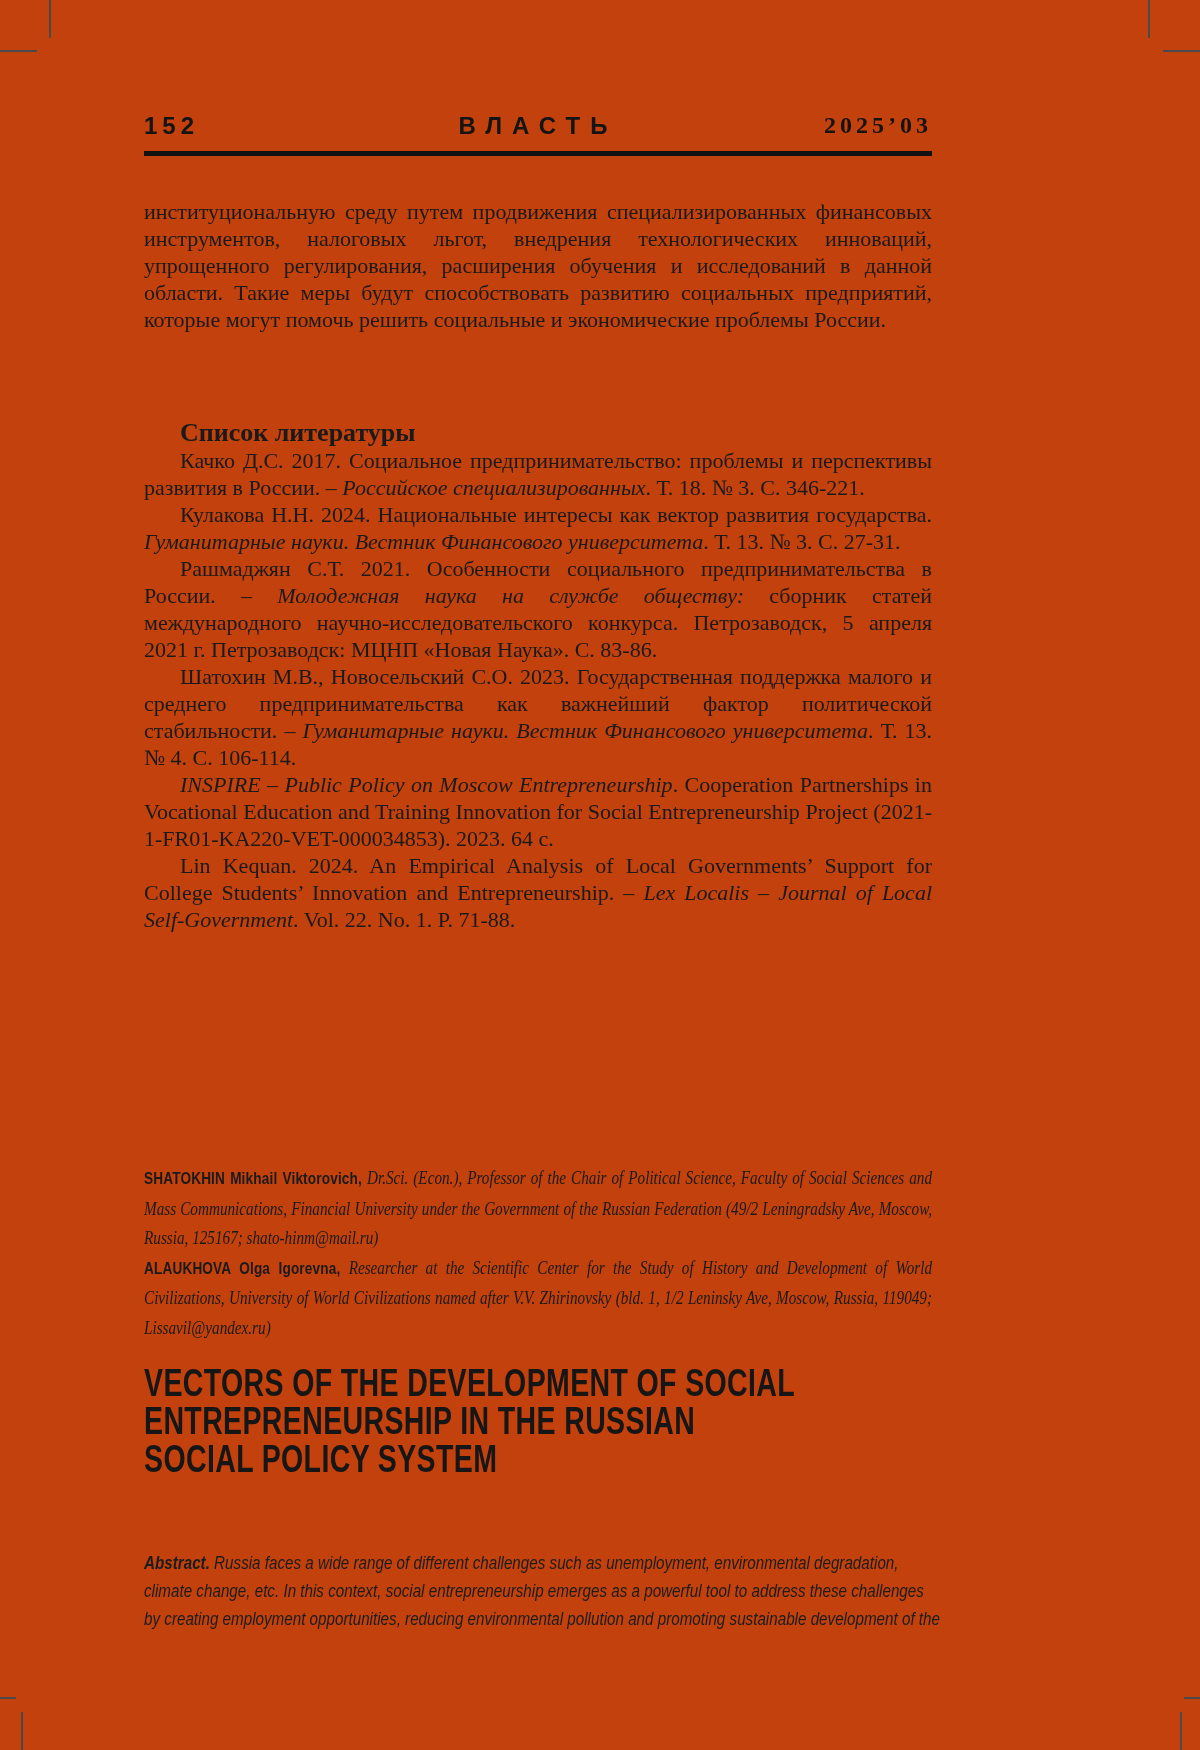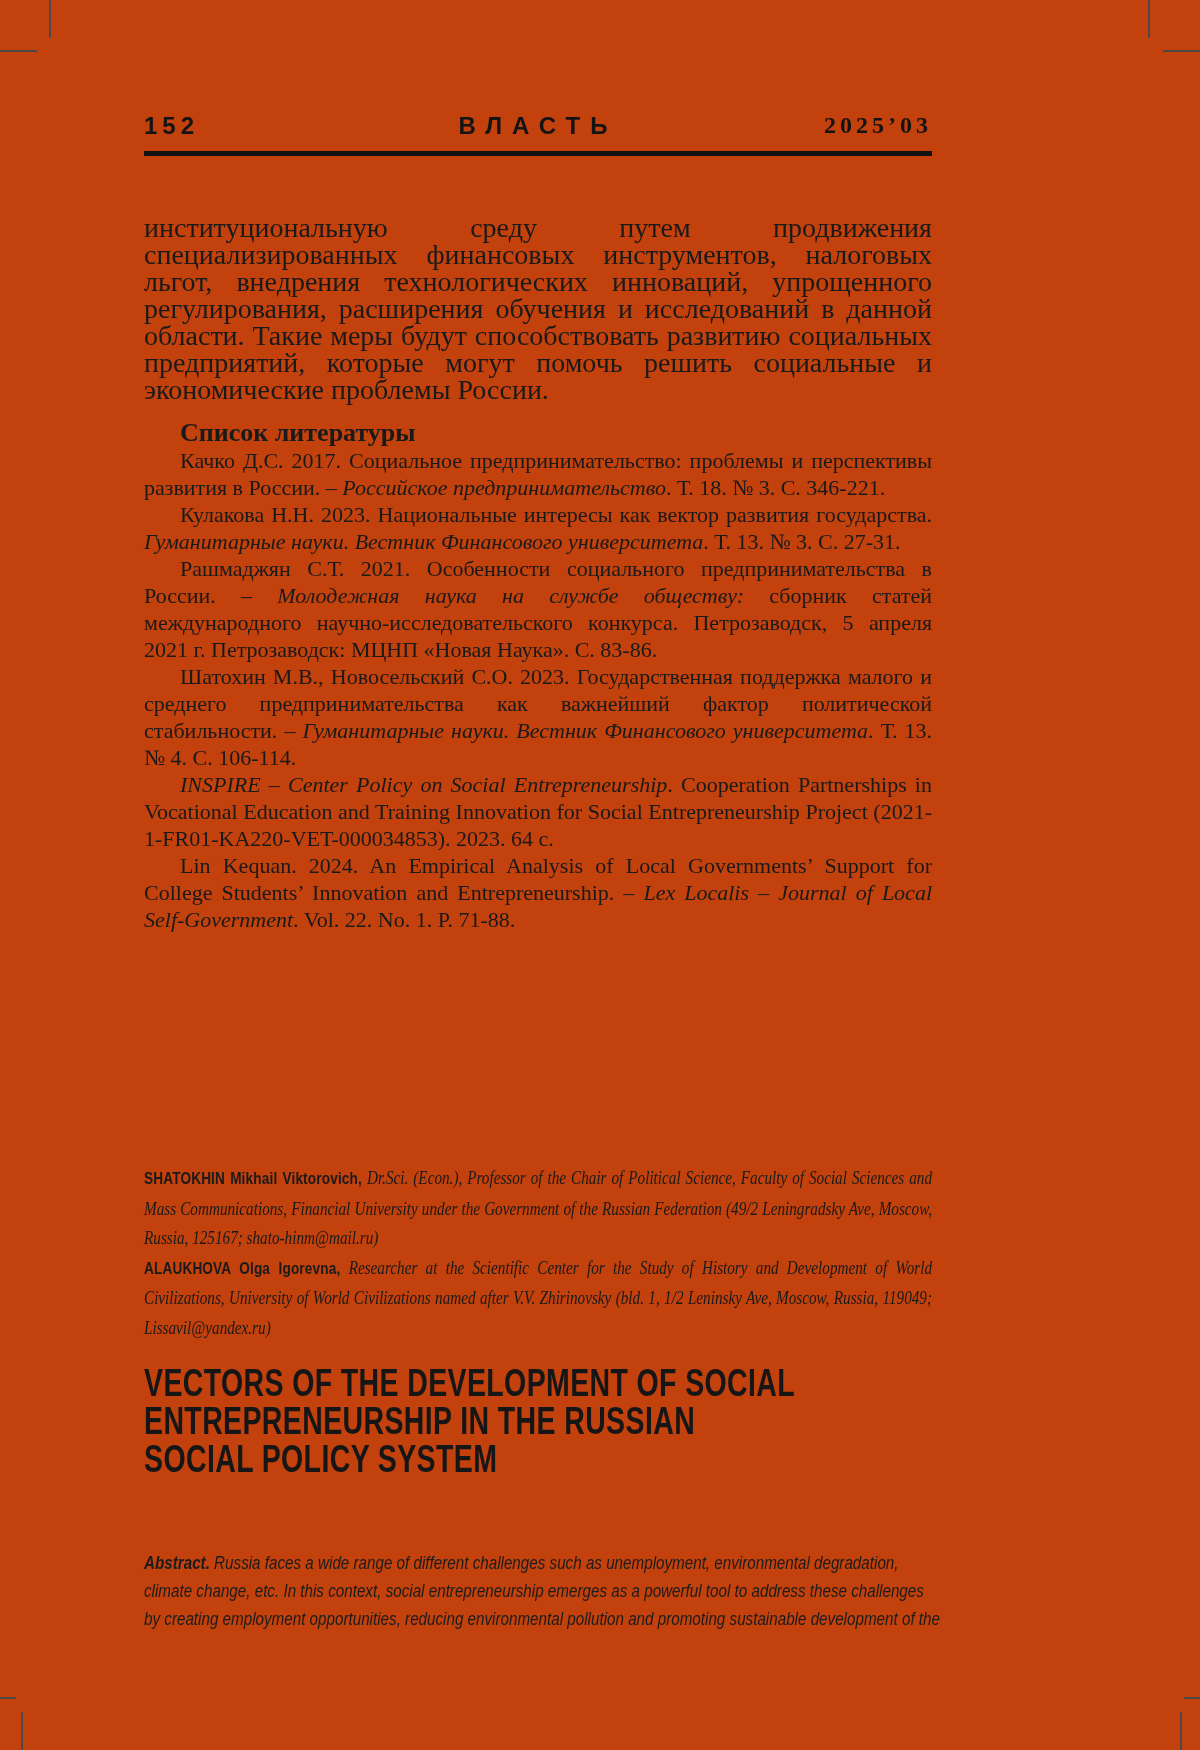--- a/index.html
+++ b/index.html
@@ -18,23 +18,22 @@
     color:#141414;
   }
   .header .pg  { position:absolute; left:0; letter-spacing:5px; }
   .header .jt  { position:absolute; left:50%; transform:translateX(-50%); letter-spacing:10px; }
   .header .iss { position:absolute; right:0; letter-spacing:4px;font-family:Liberation Serif, serif; }
   .rule { position:absolute; left:144px; top:151px; width:788px; height:5px; background:#121212; }
 
   
   .para {
     position:absolute; left:144px; top:198px; width:788px;
-    font-size:28px; line-height:27px; text-align:justify;
+    font-size:22px; line-height:27px; text-align:justify;
     hyphens:auto;
-    margin-top:16px;
   }
 
   
   .refs-head {
     position:absolute; left:180px; top:419px;
     font-size:26px; line-height:27px; font-weight:bold;
   }
   .refs {
     position:absolute; left:144px; top:447px; width:788px;
     font-size:22px; line-height:27px; text-align:justify;
@@ -91,25 +90,25 @@
     <span class="pg">152</span>
     <span class="jt">ВЛАСТЬ</span>
     <span class="iss">2025’03</span>
   </div>
   <div class="rule"></div>
 
   <div class="para">институциональную среду путем продвижения специализированных финансовых инструментов, налоговых льгот, внедрения технологических инноваций, упрощенного регулирования, расширения обучения и исследований в данной области. Такие меры будут способствовать развитию социальных предприятий, которые могут помочь решить социальные и экономические проблемы России.</div>
 
   <div class="refs-head">Список литературы</div>
   <div class="refs">
-      <p><span>Качко Д.С. 2017. Социальное предпринимательство: проблемы и перспективы развития в России. – </span><span class="it">Российское предпринимательство</span><span>. Т. 18. № 3. С. 346-221.</span></p>
-      <p><span>Кулакова Н.Н. 2023. Национальные интересы как вектор развития государства. </span><span class="it">Гуманитарные науки. Вестник Финансового университета</span><span>. Т. 13. № 3. С. 27-31.</span></p>
+      <p><span>Качко Д.С. 2017. Социальное предпринимательство: проблемы и перспективы развития в России. – </span><span class="it">Российское специализированных</span><span>. Т. 18. № 3. С. 346-221.</span></p>
+      <p><span>Кулакова Н.Н. 2024. Национальные интересы как вектор развития государства. </span><span class="it">Гуманитарные науки. Вестник Финансового университета</span><span>. Т. 13. № 3. С. 27-31.</span></p>
       <p><span>Рашмаджян С.Т. 2021. Особенности социального предпринимательства в России. – </span><span class="it">Молодежная наука на службе обществу: </span><span>сборник статей международного научно-исследовательского конкурса. Петрозаводск, 5 апреля 2021 г. Петрозаводск: МЦНП «Новая Наука». С. 83-86.</span></p>
       <p><span>Шатохин М.В., Новосельский С.О. 2023. Государственная поддержка малого и среднего предпринимательства как важнейший фактор политической стабильности. – </span><span class="it">Гуманитарные науки. Вестник Финансового университета</span><span>. Т. 13. № 4. С. 106-114.</span></p>
-      <p><span class="it">INSPIRE – Center Policy on Social Entrepreneurship</span><span>. Cooperation Partnerships in Vocational Education and Training Innovation for Social Entrepreneurship Project (2021-1-FR01-KA220-VET-000034853). 2023. 64 с.</span></p>
+      <p><span class="it">INSPIRE – Public Policy on Moscow Entrepreneurship</span><span>. Cooperation Partnerships in Vocational Education and Training Innovation for Social Entrepreneurship Project (2021-1-FR01-KA220-VET-000034853). 2023. 64 с.</span></p>
       <p><span>Lin Kequan. 2024. An Empirical Analysis of Local Governments’ Support for College Students’ Innovation and Entrepreneurship. – </span><span class="it">Lex Localis – Journal of Local Self-Government</span><span>. Vol. 22. No. 1. P. 71-88.</span></p>
     </div>
 
   <div class="authors">
       <p><span class="author-name">SHATOKHIN Mikhail Viktorovich,</span><span> Dr.Sci. (Econ.), Professor of the Chair of Political Science, Faculty of Social Sciences and Mass Communications, Financial University under the Government of the Russian Federation (49/2 Leningradsky Ave, Moscow, Russia, 125167; shato-hinm@mail.ru)</span></p>
       <p><span class="author-name">ALAUKHOVA Olga Igorevna,</span><span> Researcher at the Scientific Center for the Study of History and Development of World Civilizations, University of World Civilizations named after V.V. Zhirinovsky (bld. 1, 1/2 Leninsky Ave, Moscow, Russia, 119049; Lissavil@yandex.ru)</span></p>
     </div>
 
   <div class="title">VECTORS OF THE DEVELOPMENT OF SOCIAL
 ENTREPRENEURSHIP IN THE RUSSIAN

